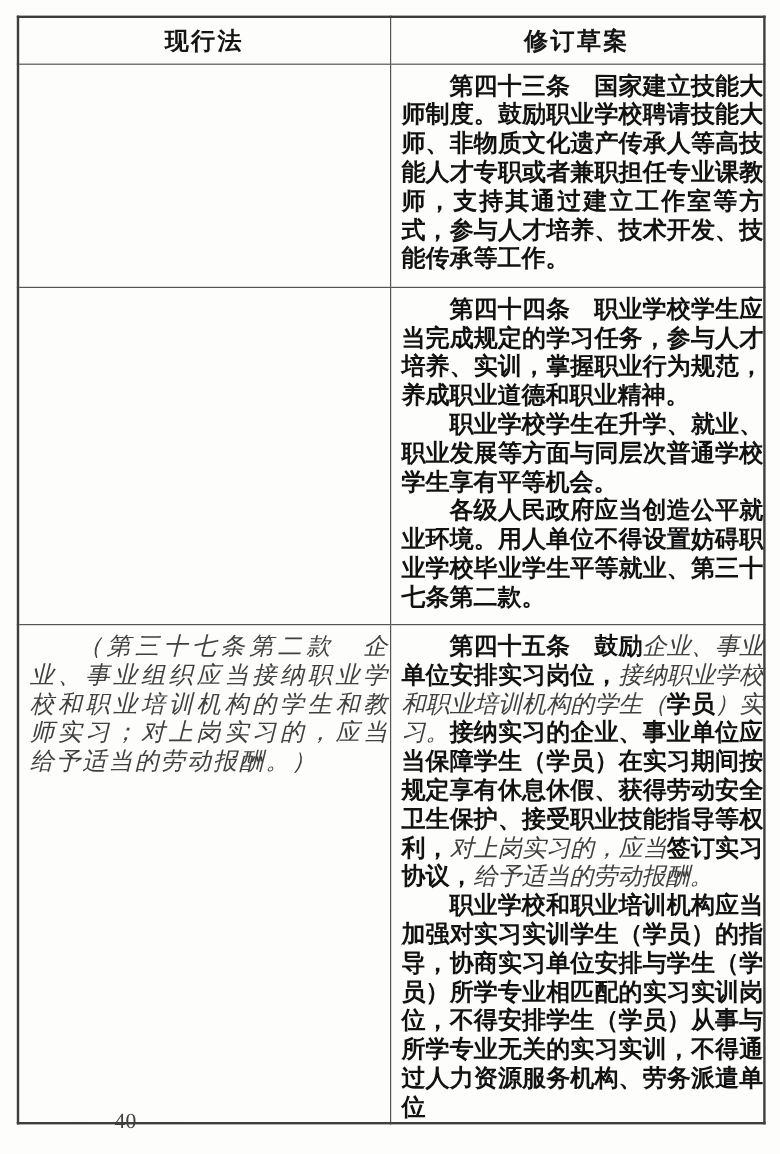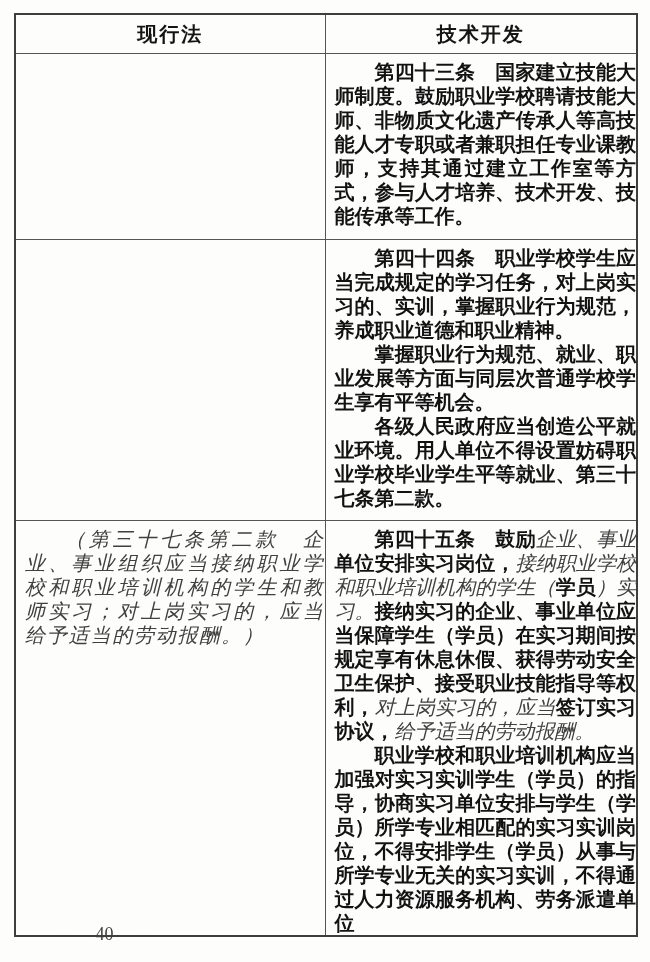--- a/index.html
+++ b/index.html
@@ -89,35 +89,35 @@
 <div class="page">
 
   <table class="law-table">
     <colgroup>
       <col style="width:310px">
       <col style="width:312px">
     </colgroup>
     <thead>
       <tr>
         <th>现行法</th>
-        <th>技术开发</th>
+        <th>修订草案</th>
       </tr>
     </thead>
     <tbody id="rows">
         <tr>
           <td class="cell-left"></td>
           <td class="cell-right">
             <p><span class="seg-bold">第四十三条　国家建立技能大师制度。鼓励职业学校聘请技能大师、非物质文化遗产传承人等高技能人才专职或者兼职担任专业课教师，支持其通过建立工作室等方式，参与人才培养、技术开发、技能传承等工作。</span></p>
           </td>
         </tr>
         <tr>
           <td class="cell-left"></td>
           <td class="cell-right">
-            <p><span class="seg-bold">第四十四条　职业学校学生应当完成规定的学习任务，对上岗实习的、实训，掌握职业行为规范，养成职业道德和职业精神。</span></p>
-            <p><span class="seg-bold">掌握职业行为规范、就业、职业发展等方面与同层次普通学校学生享有平等机会。</span></p>
+            <p><span class="seg-bold">第四十四条　职业学校学生应当完成规定的学习任务，参与人才培养、实训，掌握职业行为规范，养成职业道德和职业精神。</span></p>
+            <p><span class="seg-bold">职业学校学生在升学、就业、职业发展等方面与同层次普通学校学生享有平等机会。</span></p>
             <p><span class="seg-bold">各级人民政府应当创造公平就业环境。用人单位不得设置妨碍职业学校毕业学生平等就业、第三十七条第二款。</span></p>
           </td>
         </tr>
         <tr>
           <td class="cell-left">
             <p><span class="seg-light">（第三十七条第二款　企业、事业组织应当接纳职业学校和职业培训机构的学生和教师实习；对上岗实习的，应当给予适当的劳动报酬。）</span></p>
           </td>
           <td class="cell-right">
             <p><span class="seg-bold">第四十五条　鼓励</span><span class="seg-light">企业、事业</span><span class="seg-bold">单位安排实习岗位，</span><span class="seg-light">接纳职业学校和职业培训机构的学生（</span><span class="seg-bold">学员</span><span class="seg-light">）实习。</span><span class="seg-bold">接纳实习的企业、事业单位应当保障学生（学员）在实习期间按规定享有休息休假、获得劳动安全卫生保护、接受职业技能指导等权利，</span><span class="seg-light">对上岗实习的，应当</span><span class="seg-bold">签订实习协议，</span><span class="seg-light">给予适当的劳动报酬。</span></p>
             <p><span class="seg-bold">职业学校和职业培训机构应当加强对实习实训学生（学员）的指导，协商实习单位安排与学生（学员）所学专业相匹配的实习实训岗位，不得安排学生（学员）从事与所学专业无关的实习实训，不得通过人力资源服务机构、劳务派遣单位</span></p>

